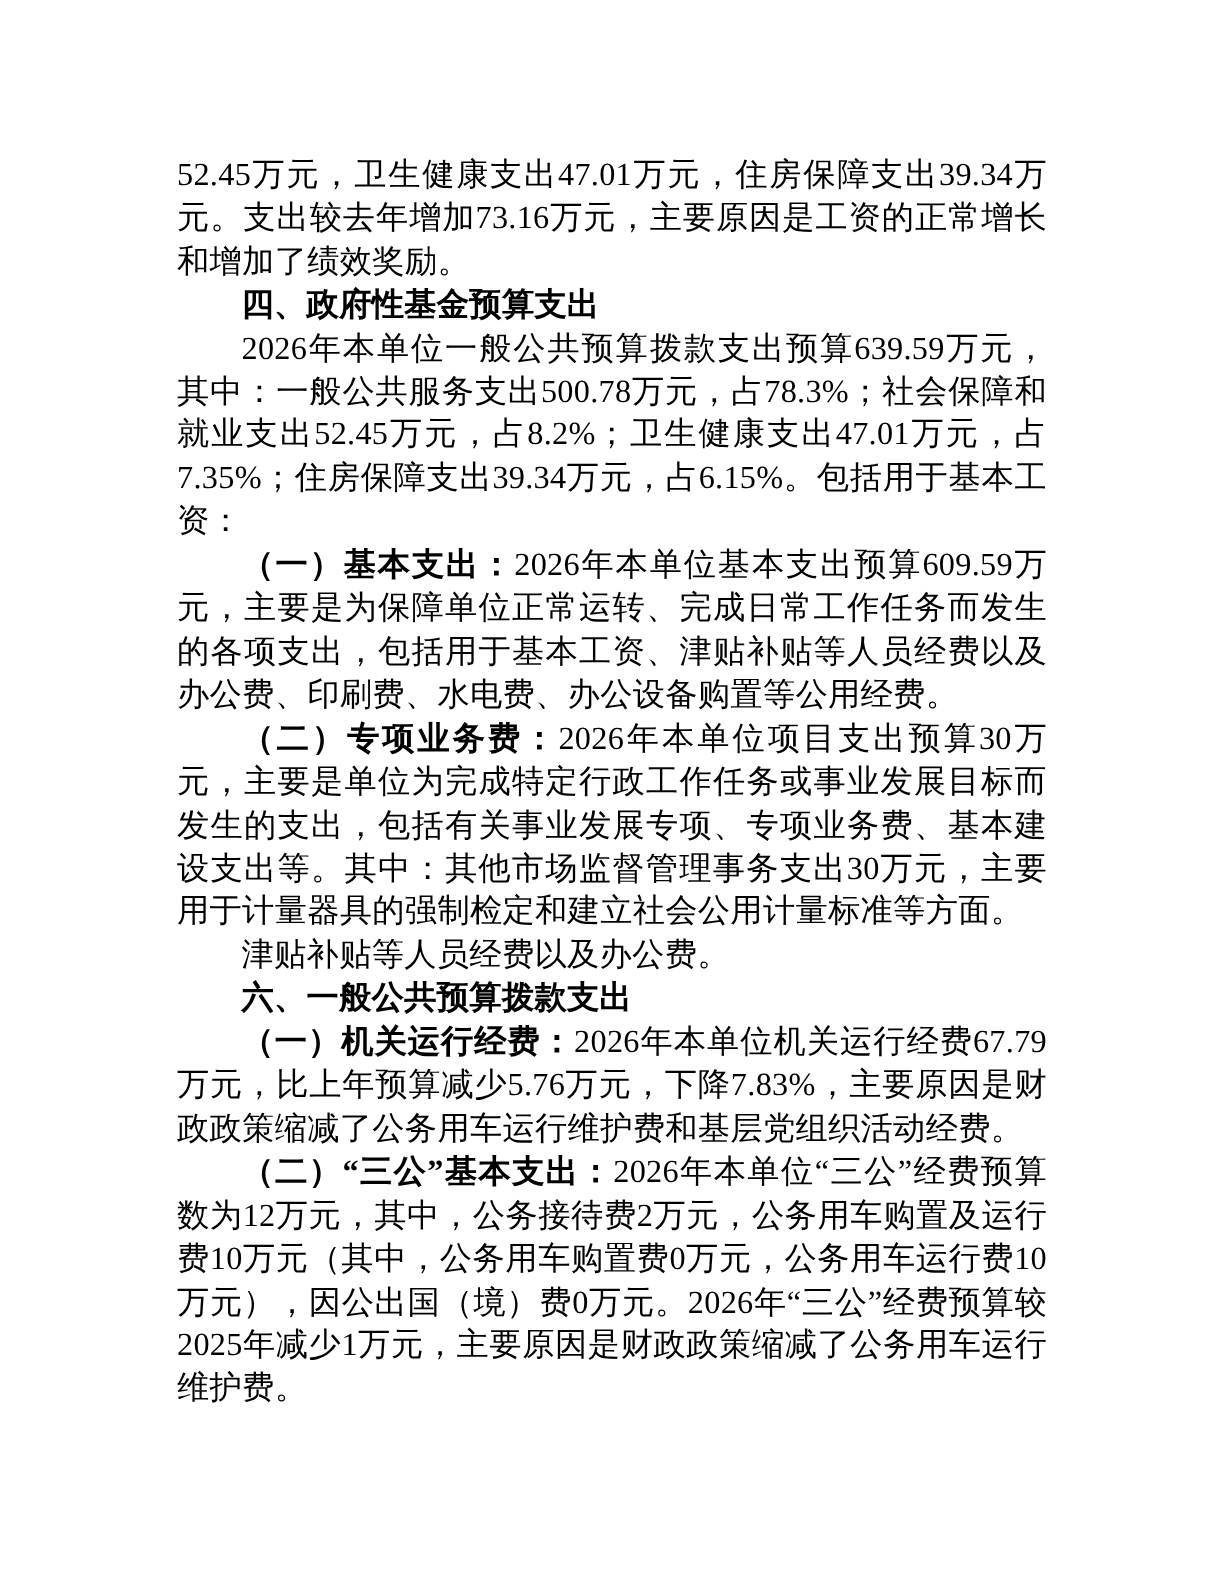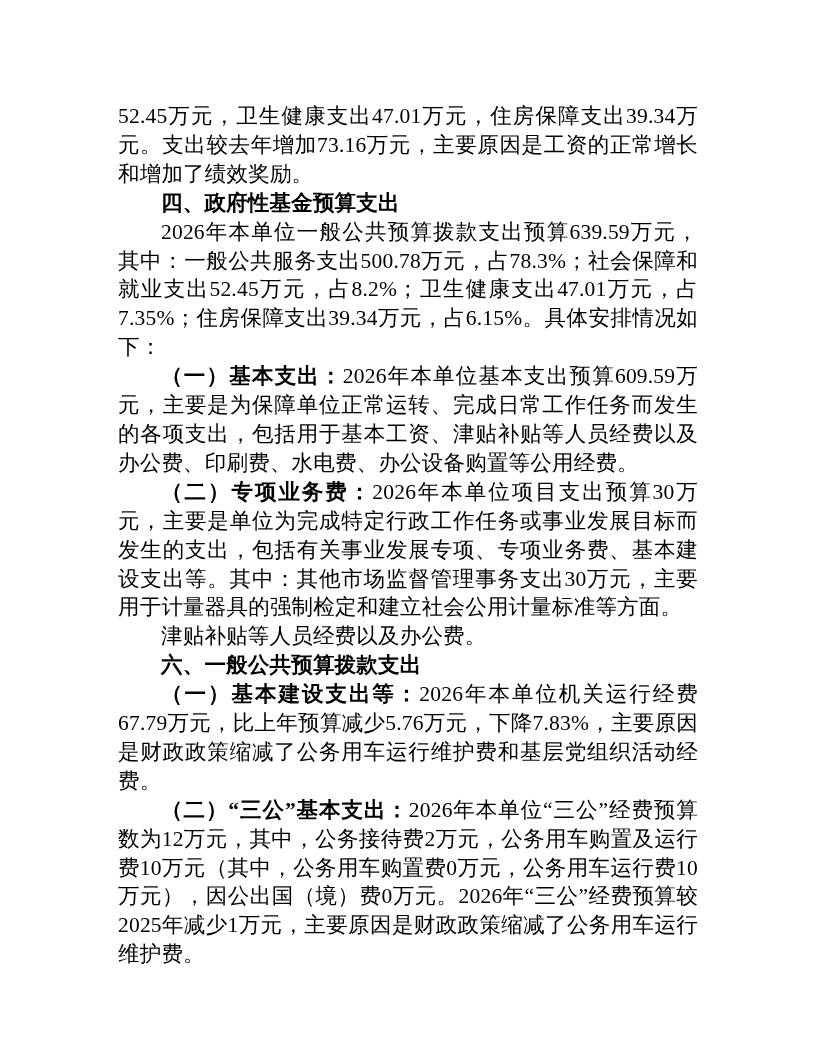--- a/index.html
+++ b/index.html
@@ -55,21 +55,21 @@
     font-family: Liberation Serif, serif;
   }
 </style>
 </head>
 <body>
 
 <div class="page">
   <div class="page-content" style="background: rgb(255, 255, 255); color: rgb(0, 0, 0);">
       <p class="para no-indent">52.45万元，卫生健康支出47.01万元，住房保障支出39.34万元。支出较去年增加73.16万元，主要原因是工资的正常增长和增加了绩效奖励。</p>
       <p class="heading">四、政府性基金预算支出</p>
-      <p class="para">2026年本单位一般公共预算拨款支出预算639.59万元，其中：一般公共服务支出500.78万元，占78.3%；社会保障和就业支出52.45万元，占8.2%；卫生健康支出47.01万元，占7.35%；住房保障支出39.34万元，占6.15%。具体安排情况如下：</p>
+      <p class="para">2026年本单位一般公共预算拨款支出预算639.59万元，其中：一般公共服务支出500.78万元，占78.3%；社会保障和就业支出52.45万元，占8.2%；卫生健康支出47.01万元，占7.35%；住房保障支出39.34万元，占6.15%。包括用于基本工资：</p>
       <p class="para"><span class="lead">（一）基本支出：</span>2026年本单位基本支出预算609.59万元，主要是为保障单位正常运转、完成日常工作任务而发生的各项支出，包括用于基本工资、津贴补贴等人员经费以及办公费、印刷费、水电费、办公设备购置等公用经费。</p>
       <p class="para"><span class="lead">（二）专项业务费：</span>2026年本单位项目支出预算30万元，主要是单位为完成特定行政工作任务或事业发展目标而发生的支出，包括有关事业发展专项、专项业务费、基本建设支出等。其中：其他市场监督管理事务支出30万元，主要用于计量器具的强制检定和建立社会公用计量标准等方面。</p>
       <p class="para">津贴补贴等人员经费以及办公费。</p>
       <p class="heading">六、一般公共预算拨款支出</p>
-      <p class="para"><span class="lead">（一）基本建设支出等：</span>2026年本单位机关运行经费67.79万元，比上年预算减少5.76万元，下降7.83%，主要原因是财政政策缩减了公务用车运行维护费和基层党组织活动经费。</p>
+      <p class="para"><span class="lead">（一）机关运行经费：</span>2026年本单位机关运行经费67.79万元，比上年预算减少5.76万元，下降7.83%，主要原因是财政政策缩减了公务用车运行维护费和基层党组织活动经费。</p>
       <p class="para"><span class="lead">（二）“三公”基本支出：</span>2026年本单位“三公”经费预算数为12万元，其中，公务接待费2万元，公务用车购置及运行费10万元（其中，公务用车购置费0万元，公务用车运行费10万元），因公出国（境）费0万元。2026年“三公”经费预算较2025年减少1万元，主要原因是财政政策缩减了公务用车运行维护费。</p>
     </div>
 </div>
 
 </body></html>

